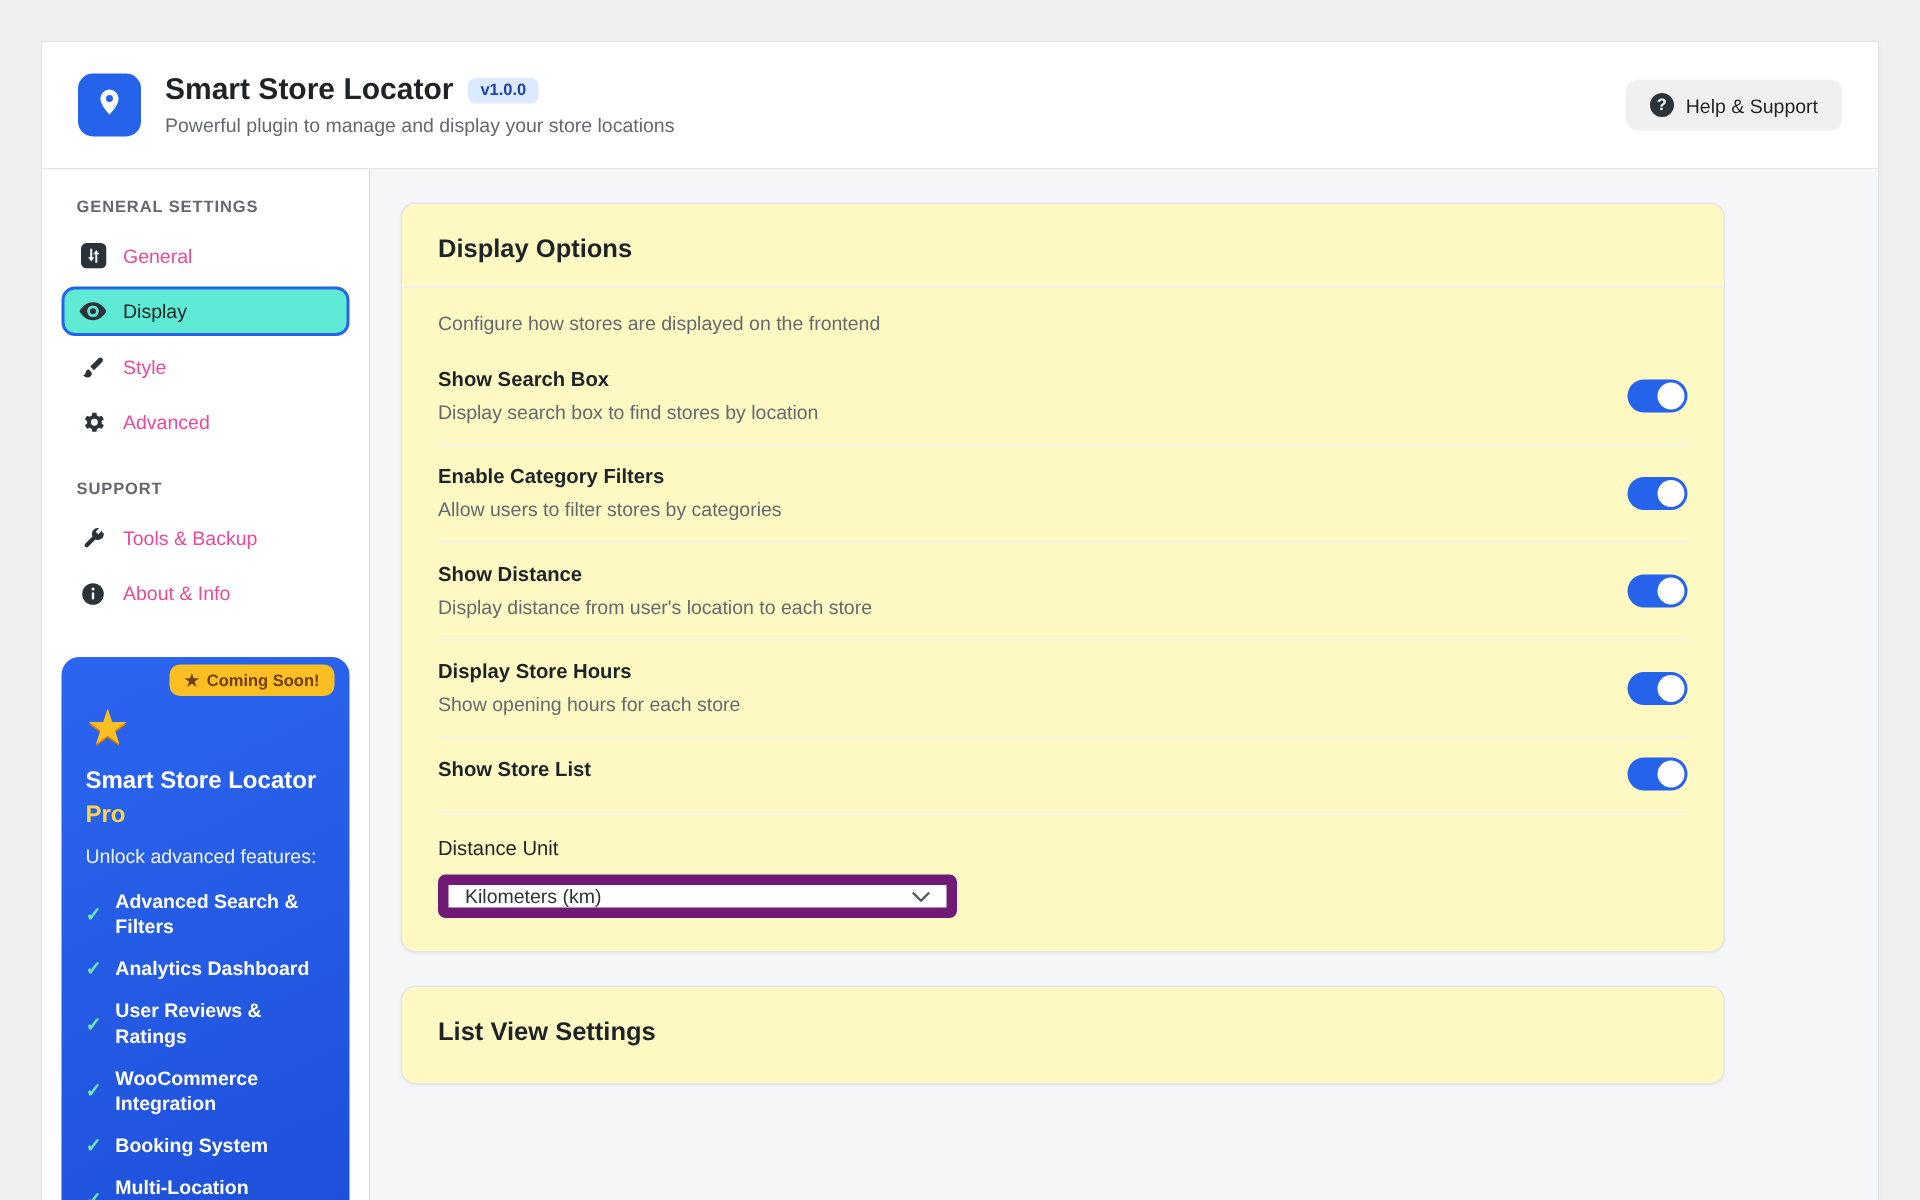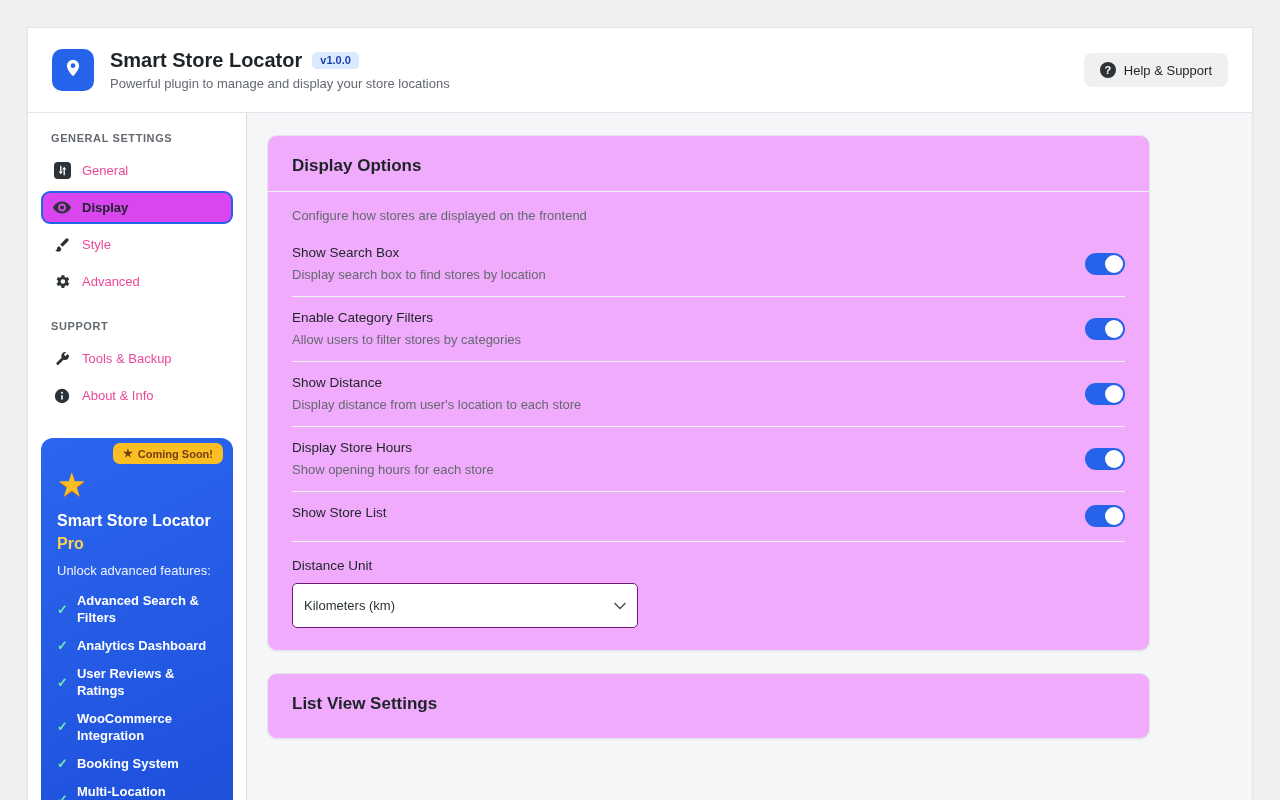--- a/index.html
+++ b/index.html
@@ -72,22 +72,22 @@
   }
   .nav-label.second { margin-top: 22px; }
   .nav-item {
     display: flex; align-items: center; gap: 11px;
     padding: 6px 10px;
     border: 2px solid transparent; border-radius: 9px;
     font-size: 13px; font-weight: 500; color: #ec4899;
     margin-bottom: 4px; cursor: pointer; min-height: 33px;
   }
   .nav-item.active {
-    background: #d946ef; border-color: #2563eb;
-    color: #1d2327; font-weight: 700; text-align: center;
+    background: #5eead4; border-color: #2563eb;
+    color: #1d2327; font-weight: 400; text-align: center;
   }
   .nav-ico { width: 18px; display: flex; justify-content: center; flex-shrink: 0; }
   
   .promo {
     position: relative;
     margin: 26px 0 0;
     background: linear-gradient(155deg, #2b66f0 0%, #1d4ed8 100%);
     border-radius: 12px;
     padding: 14px 16px 16px;
     color: #fff;
@@ -105,51 +105,51 @@
   .promo-sub { font-size: 13px; color: #eef2ff; margin: 8px 0 15px; }
   .promo-feat {
     display: flex; align-items: center; gap: 9px;
     font-size: 13px; font-weight: 600; line-height: 1.3;
     margin-bottom: 11px;
   }
   .promo-check { color: #6ee7b7; font-weight: 700; flex-shrink: 0; }
   
   .content { flex: 1; background: #f5f6f8; padding: 22px 20px; }
   .card {
-    background: #f0abfc;
+    background: #fef9c3;
     border: 1px solid #e3e5e8;
     border-radius: 10px;
     max-width: 883px;
     box-shadow: 0 1px 2px rgba(16,24,40,.04);
   }
   .card-head { padding: 20px 24px 15px; border-bottom: 1px solid #eef0f2; }
   .card-title { font-size: 17px; font-weight: 700; color: #1d2327; }
   .card-body { padding: 0 24px 22px; }
   .card-desc { font-size: 13px; color: #646970; padding: 16px 0 9px; }
   .setting-row {
     display: flex; align-items: center; justify-content: space-between;
     padding: 13px 0 14px;
     border-bottom: 1px solid #f0f1f3;
   }
-  .setting-label { font-size: 13.5px; font-weight: 400; color: #1d2327; margin-bottom: 7px; }
+  .setting-label { font-size: 13.5px; font-weight: 700; color: #1d2327; margin-bottom: 7px; }
   .setting-desc { font-size: 13px; color: #646970; }
   .toggle {
     width: 40px; height: 22px; border-radius: 11px;
     background: #2563eb; position: relative; flex-shrink: 0; cursor: pointer;
     border: none;
   }
   .toggle::after {
     content: ""; position: absolute; top: 2px; right: 2px;
     width: 18px; height: 18px; border-radius: 50%; background: #fff;
   }
   .du-block { padding-top: 16px; }
   .du-label { font-size: 13.5px; font-weight: 400; color: #1d2327; margin-bottom: 10px; }
   .select {
-    width: 346px; height: 45px;
-    border: 1px solid #701a75; border-radius: 5px;
+    width: 346px; height: 29px;
+    border: 7px solid #701a75; border-radius: 5px;
     background: #fff;
     display: flex; align-items: center; justify-content: space-between;
     padding: 0 11px;
     font-size: 13px; color: #2c3338; cursor: pointer;
   }
   .card.second { margin-top: 22px; }
   .card.second .card-head { border-bottom: none; padding-bottom: 24px; }
 </style>
 </head>
 <body>

